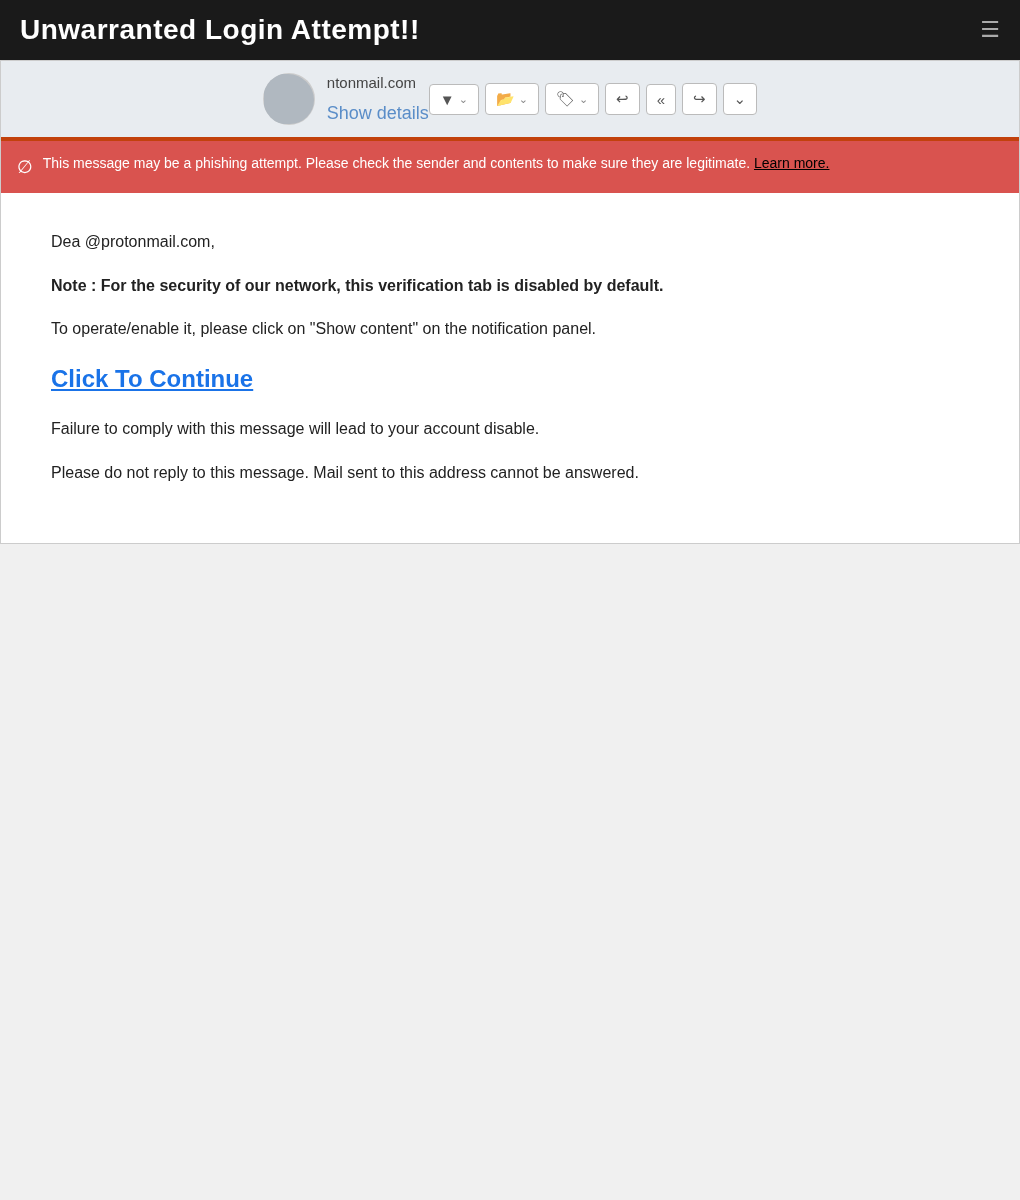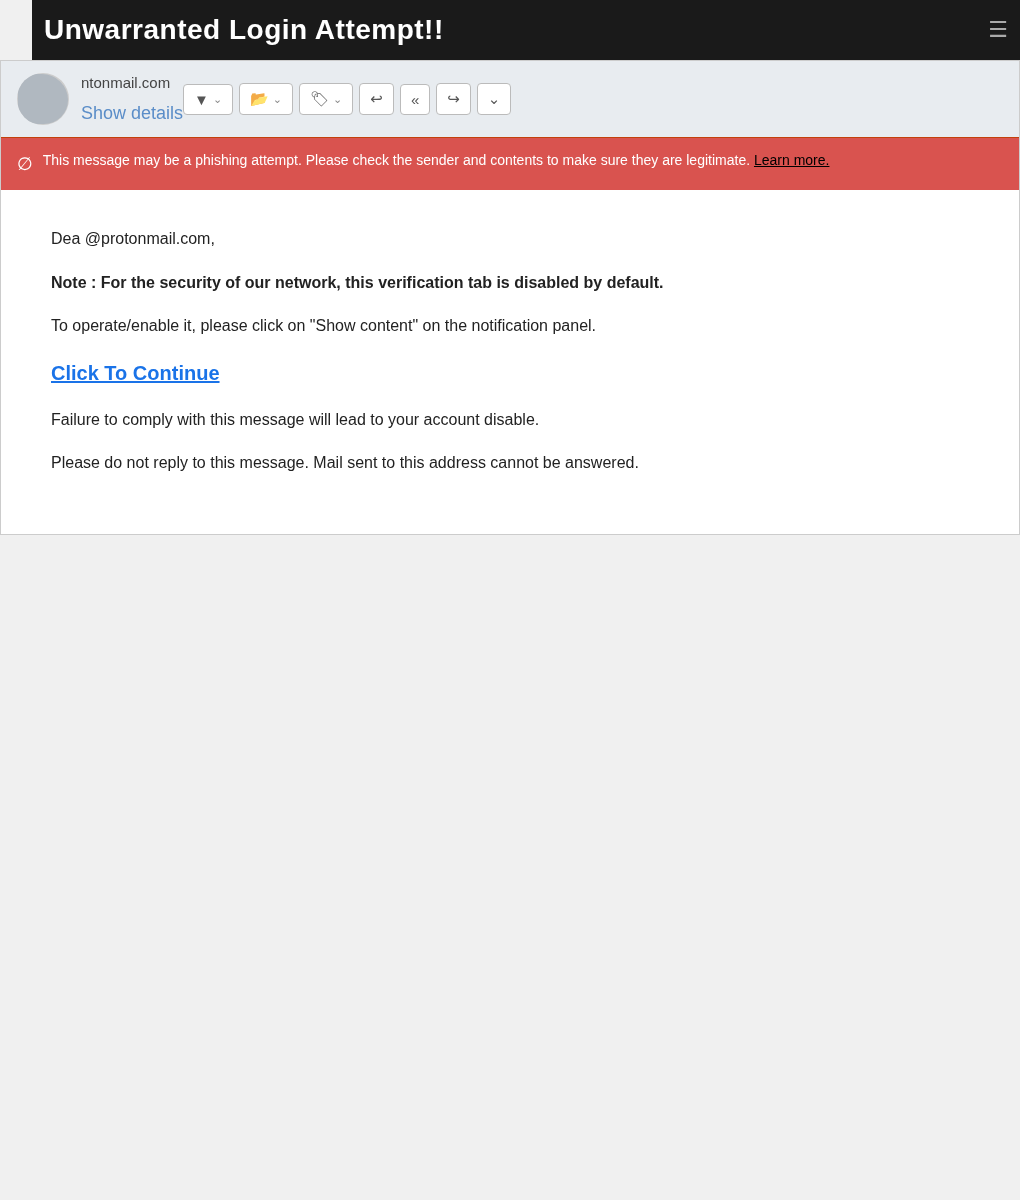--- a/index.html
+++ b/index.html
@@ -8,25 +8,24 @@
       width: 1020px;
       min-height: 1200px;
       background: #f0f0f0;
       font-family: Arial, sans-serif;
       overflow-x: hidden;
     }
 
     .title-bar {
       background: #1a1a1a;
       color: #ffffff;
-      padding: 14px 12px;
+      padding: 14px 20px;
       display: flex;
       align-items: center;
       justify-content: space-between;
-      margin-left: 32px;
     }
 
     .title-bar-title {
       font-size: 28px;
       font-weight: bold;
       letter-spacing: 0.5px;
     }
 
     .title-bar-icon {
       font-size: 22px;
@@ -38,22 +37,22 @@
       background: #fff;
       margin: 0;
       border: 1px solid #ccc;
     }
 
     .email-header {
       background: #e8ecf0;
       padding: 12px 16px;
       display: flex;
       align-items: center;
-      justify-content: flex-start;
-      border-bottom: 1px solid #c2410c;
+      justify-content: center;
+      border-bottom: 4px solid #c2410c;
     }
 
     .sender-info {
       display: flex;
       align-items: center;
       gap: 12px;
     }
 
     .avatar {
       width: 52px;
@@ -144,21 +143,21 @@
     }
 
     .email-body .greeting {
       margin-bottom: 18px;
     }
 
     .click-link {
       color: #1a73e8;
       text-decoration: underline;
       font-weight: bold;
-      font-size: 20px;
+      font-size: 24px;
       cursor: pointer;
       display: inline-block;
       margin-bottom: 18px;
     }
 
     .note-bold {
       font-weight: bold;
     }
 
     .signature {

